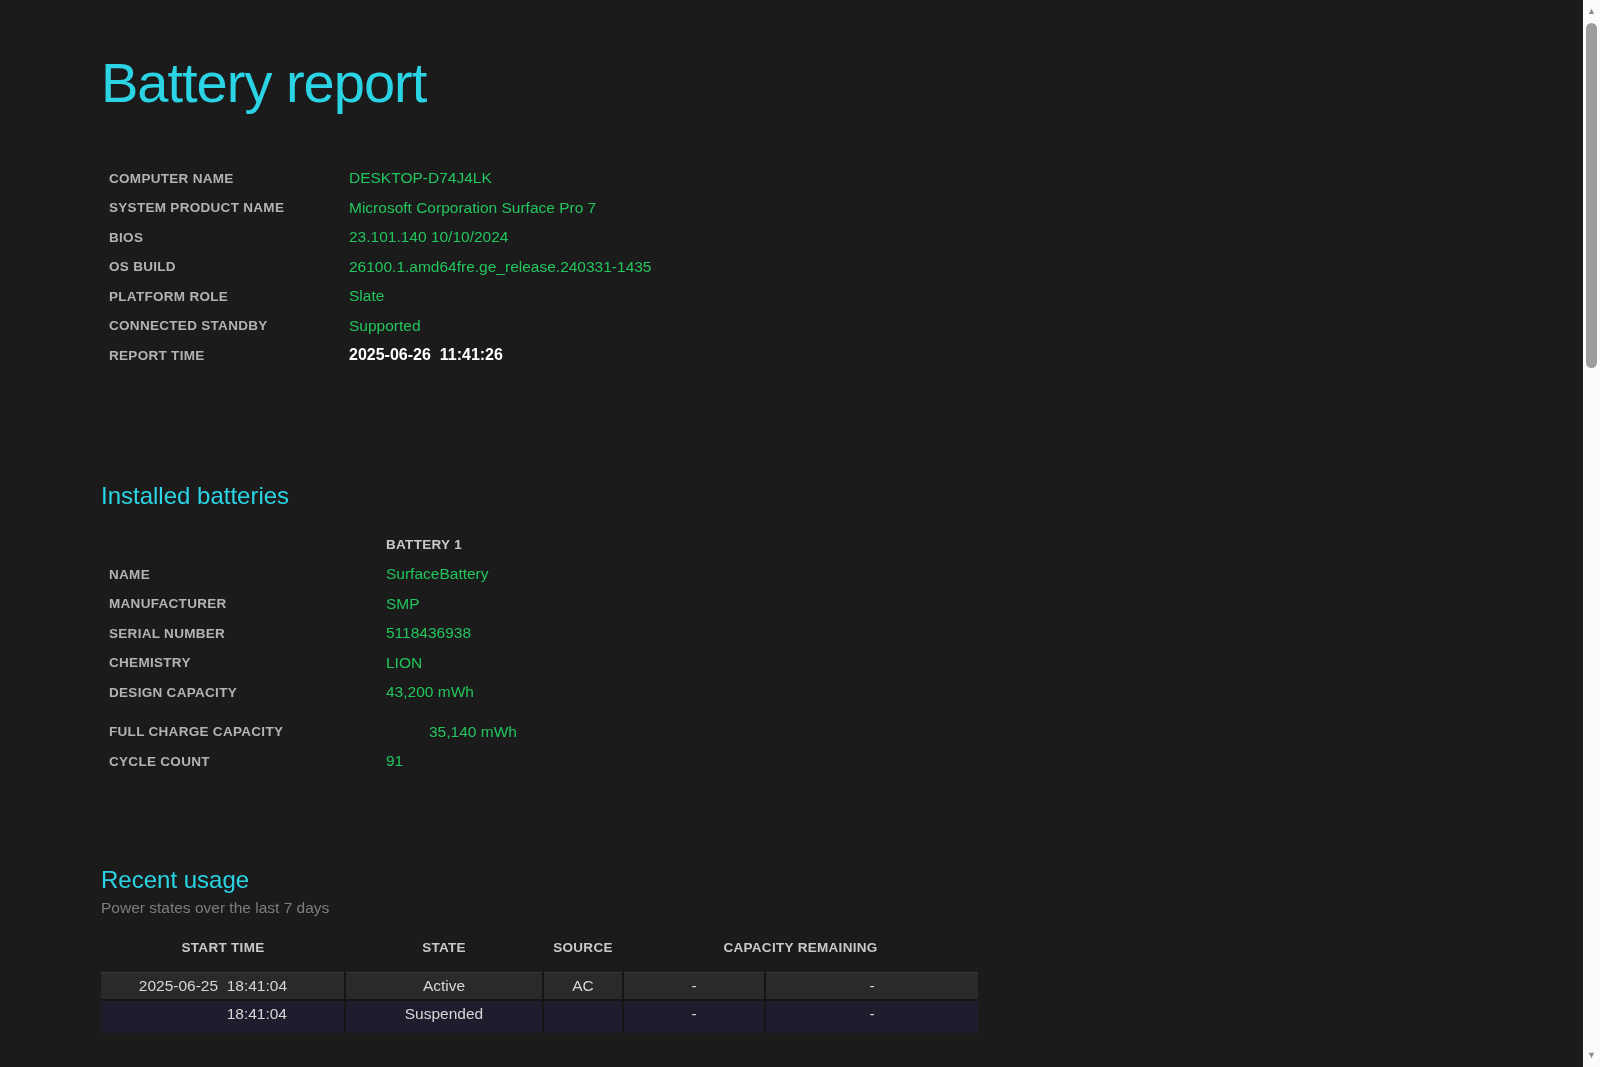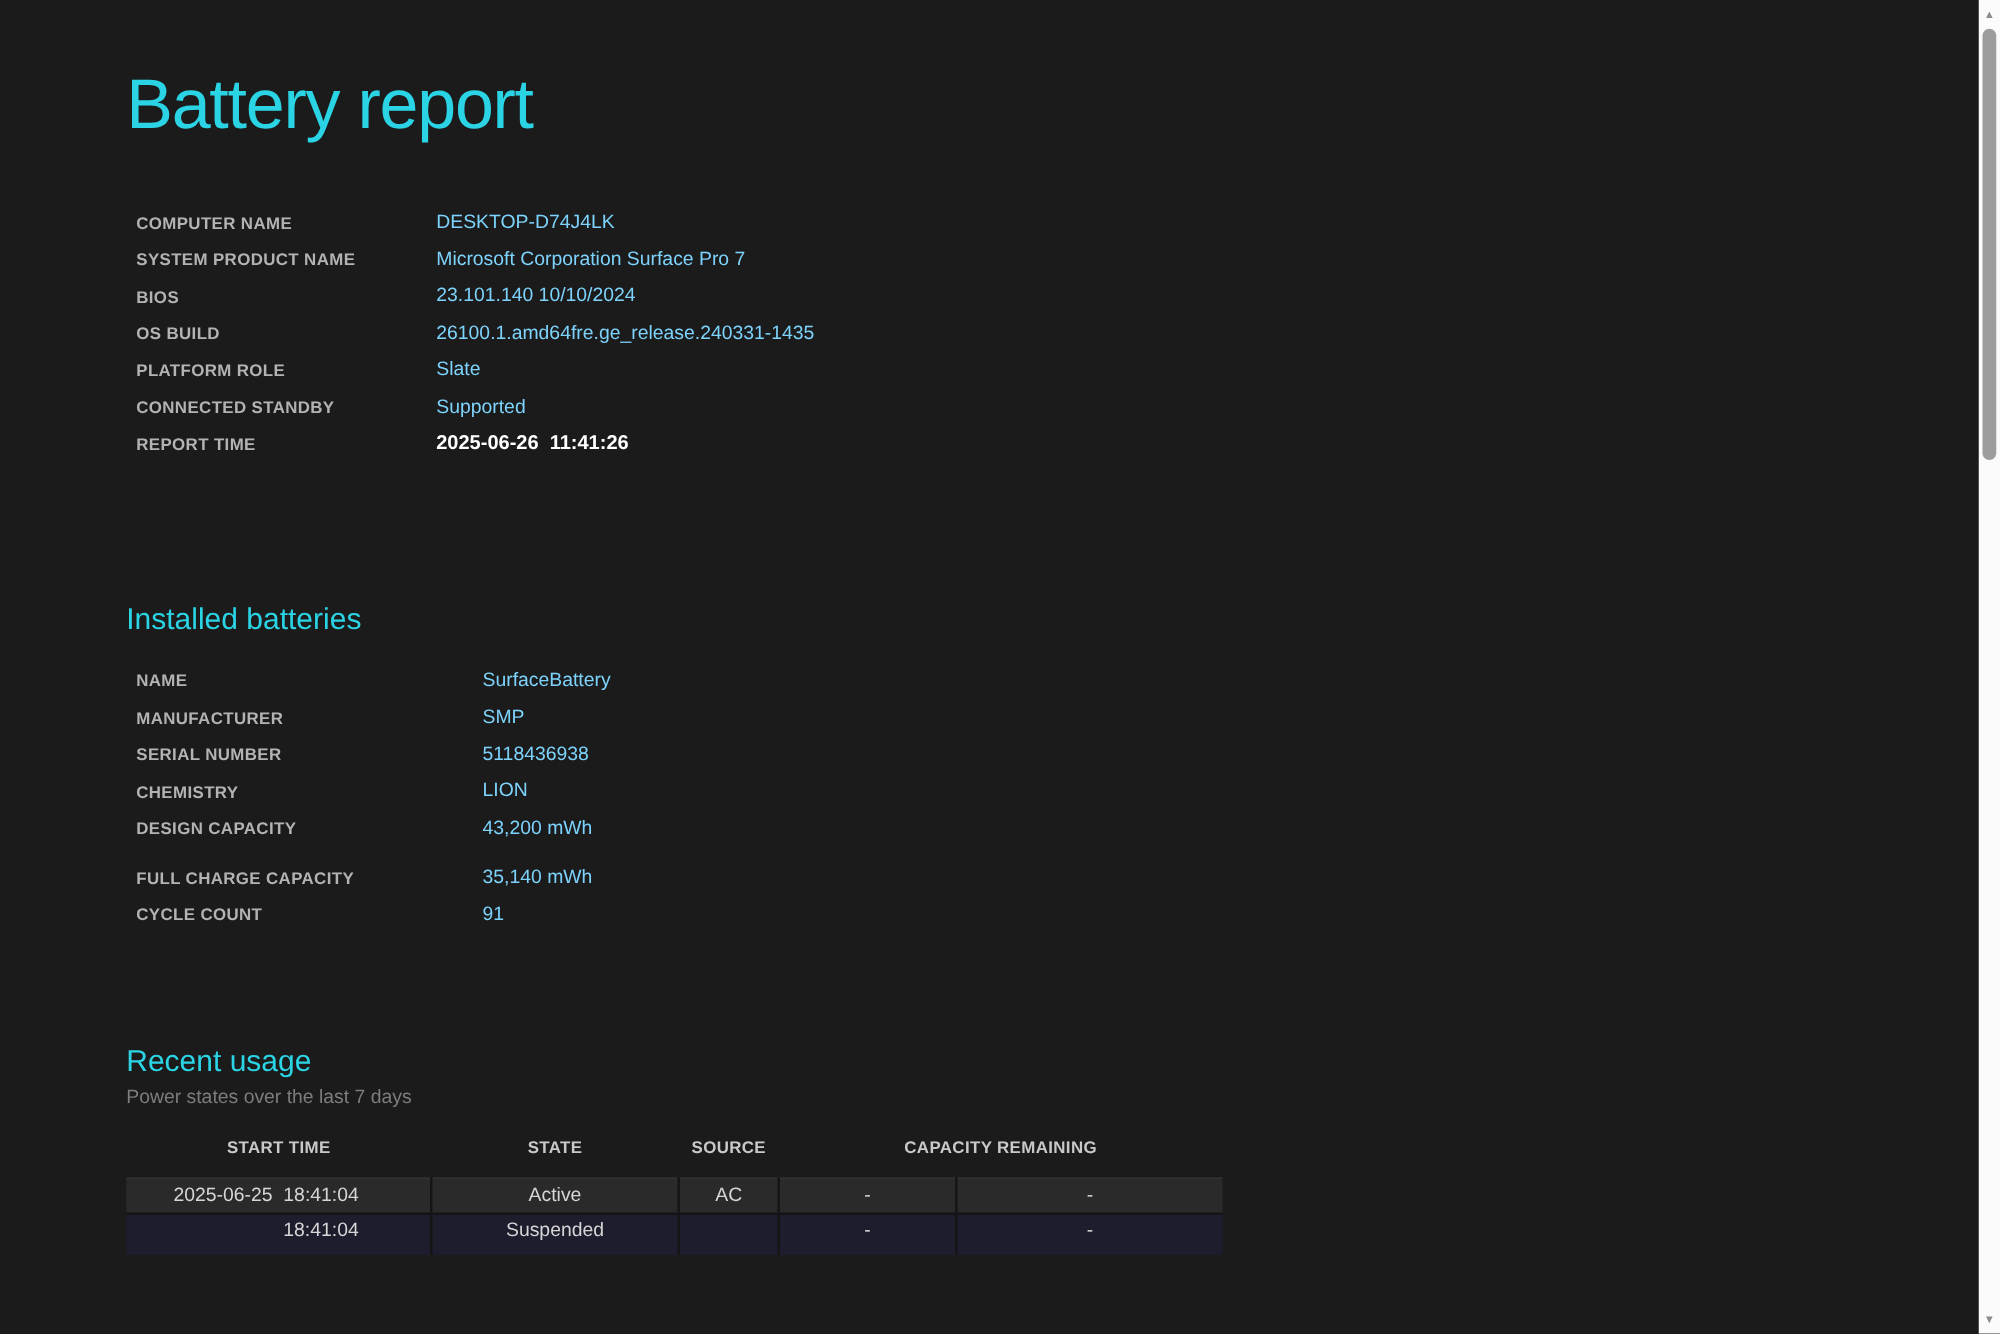--- a/index.html
+++ b/index.html
@@ -29,25 +29,25 @@
     width:248px;
     padding-left:8px;
     font-size:13.5px;
     font-weight:bold;
     letter-spacing:0.3px;
     color:#b3b3b3;
   }
   .battery-table .info-label { width:285px; }
   .info-value {
     font-size:15.5px;
-    color:#7dd3fc;
+    color:#22c55e;
     white-space:pre;
   }
   .info-value.emphasis { color:#ffffff; font-weight:bold; font-size:16px; }
-  .info-row.gap-before { margin-top:10px; }
+  .info-row.gap-before { margin-top:10px;gap:43px; }
 
   
   .section { margin-top:110px; }
   .section-heading {
     font-size:24px;
     font-weight:400;
     color:#2bd4e4;
     line-height:32px;
   }
   .section-subtitle {
@@ -159,20 +159,24 @@
       <div class="info-row">
         <div class="info-label">REPORT TIME</div>
         <div class="info-value emphasis">2025-06-26  11:41:26</div>
       </div>
     </div>
 
     <div class="section">
       <h2 class="section-heading">Installed batteries</h2>
 
       <div class="info-table battery-table">
+        <div class="info-row">
+          <div class="info-label"></div>
+          <div class="col-header">BATTERY 1</div>
+        </div>
         <div class="info-row">
           <div class="info-label">NAME</div>
           <div class="info-value">SurfaceBattery</div>
         </div>
         <div class="info-row">
           <div class="info-label">MANUFACTURER</div>
           <div class="info-value">SMP</div>
         </div>
         <div class="info-row">
           <div class="info-label">SERIAL NUMBER</div>

